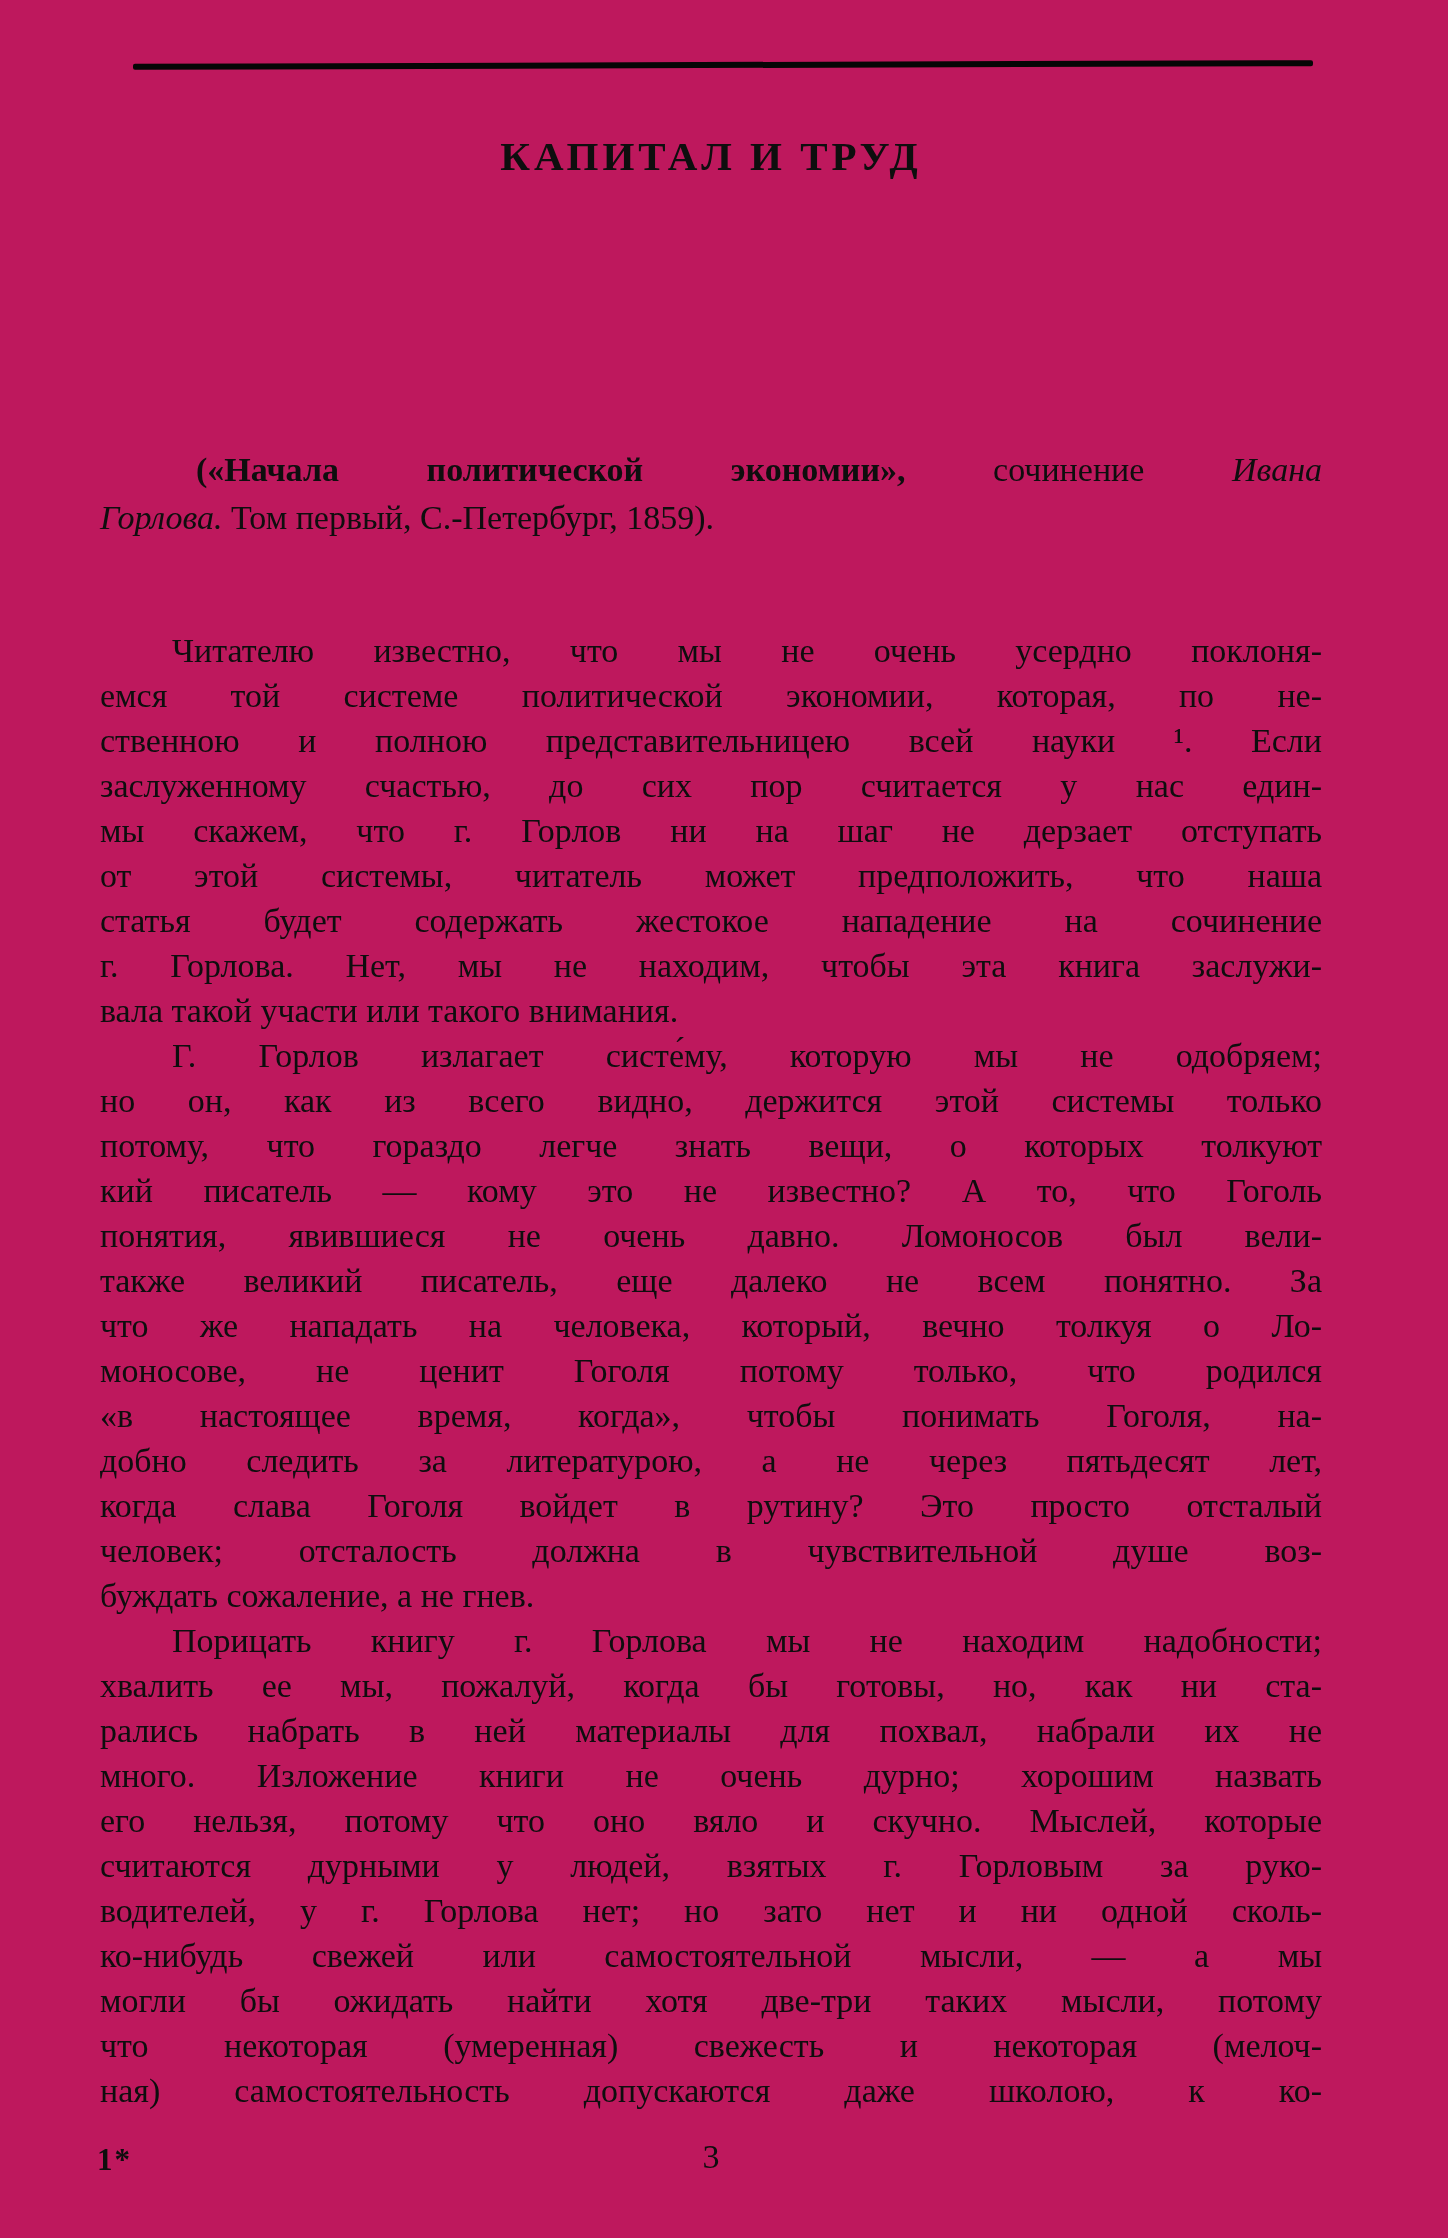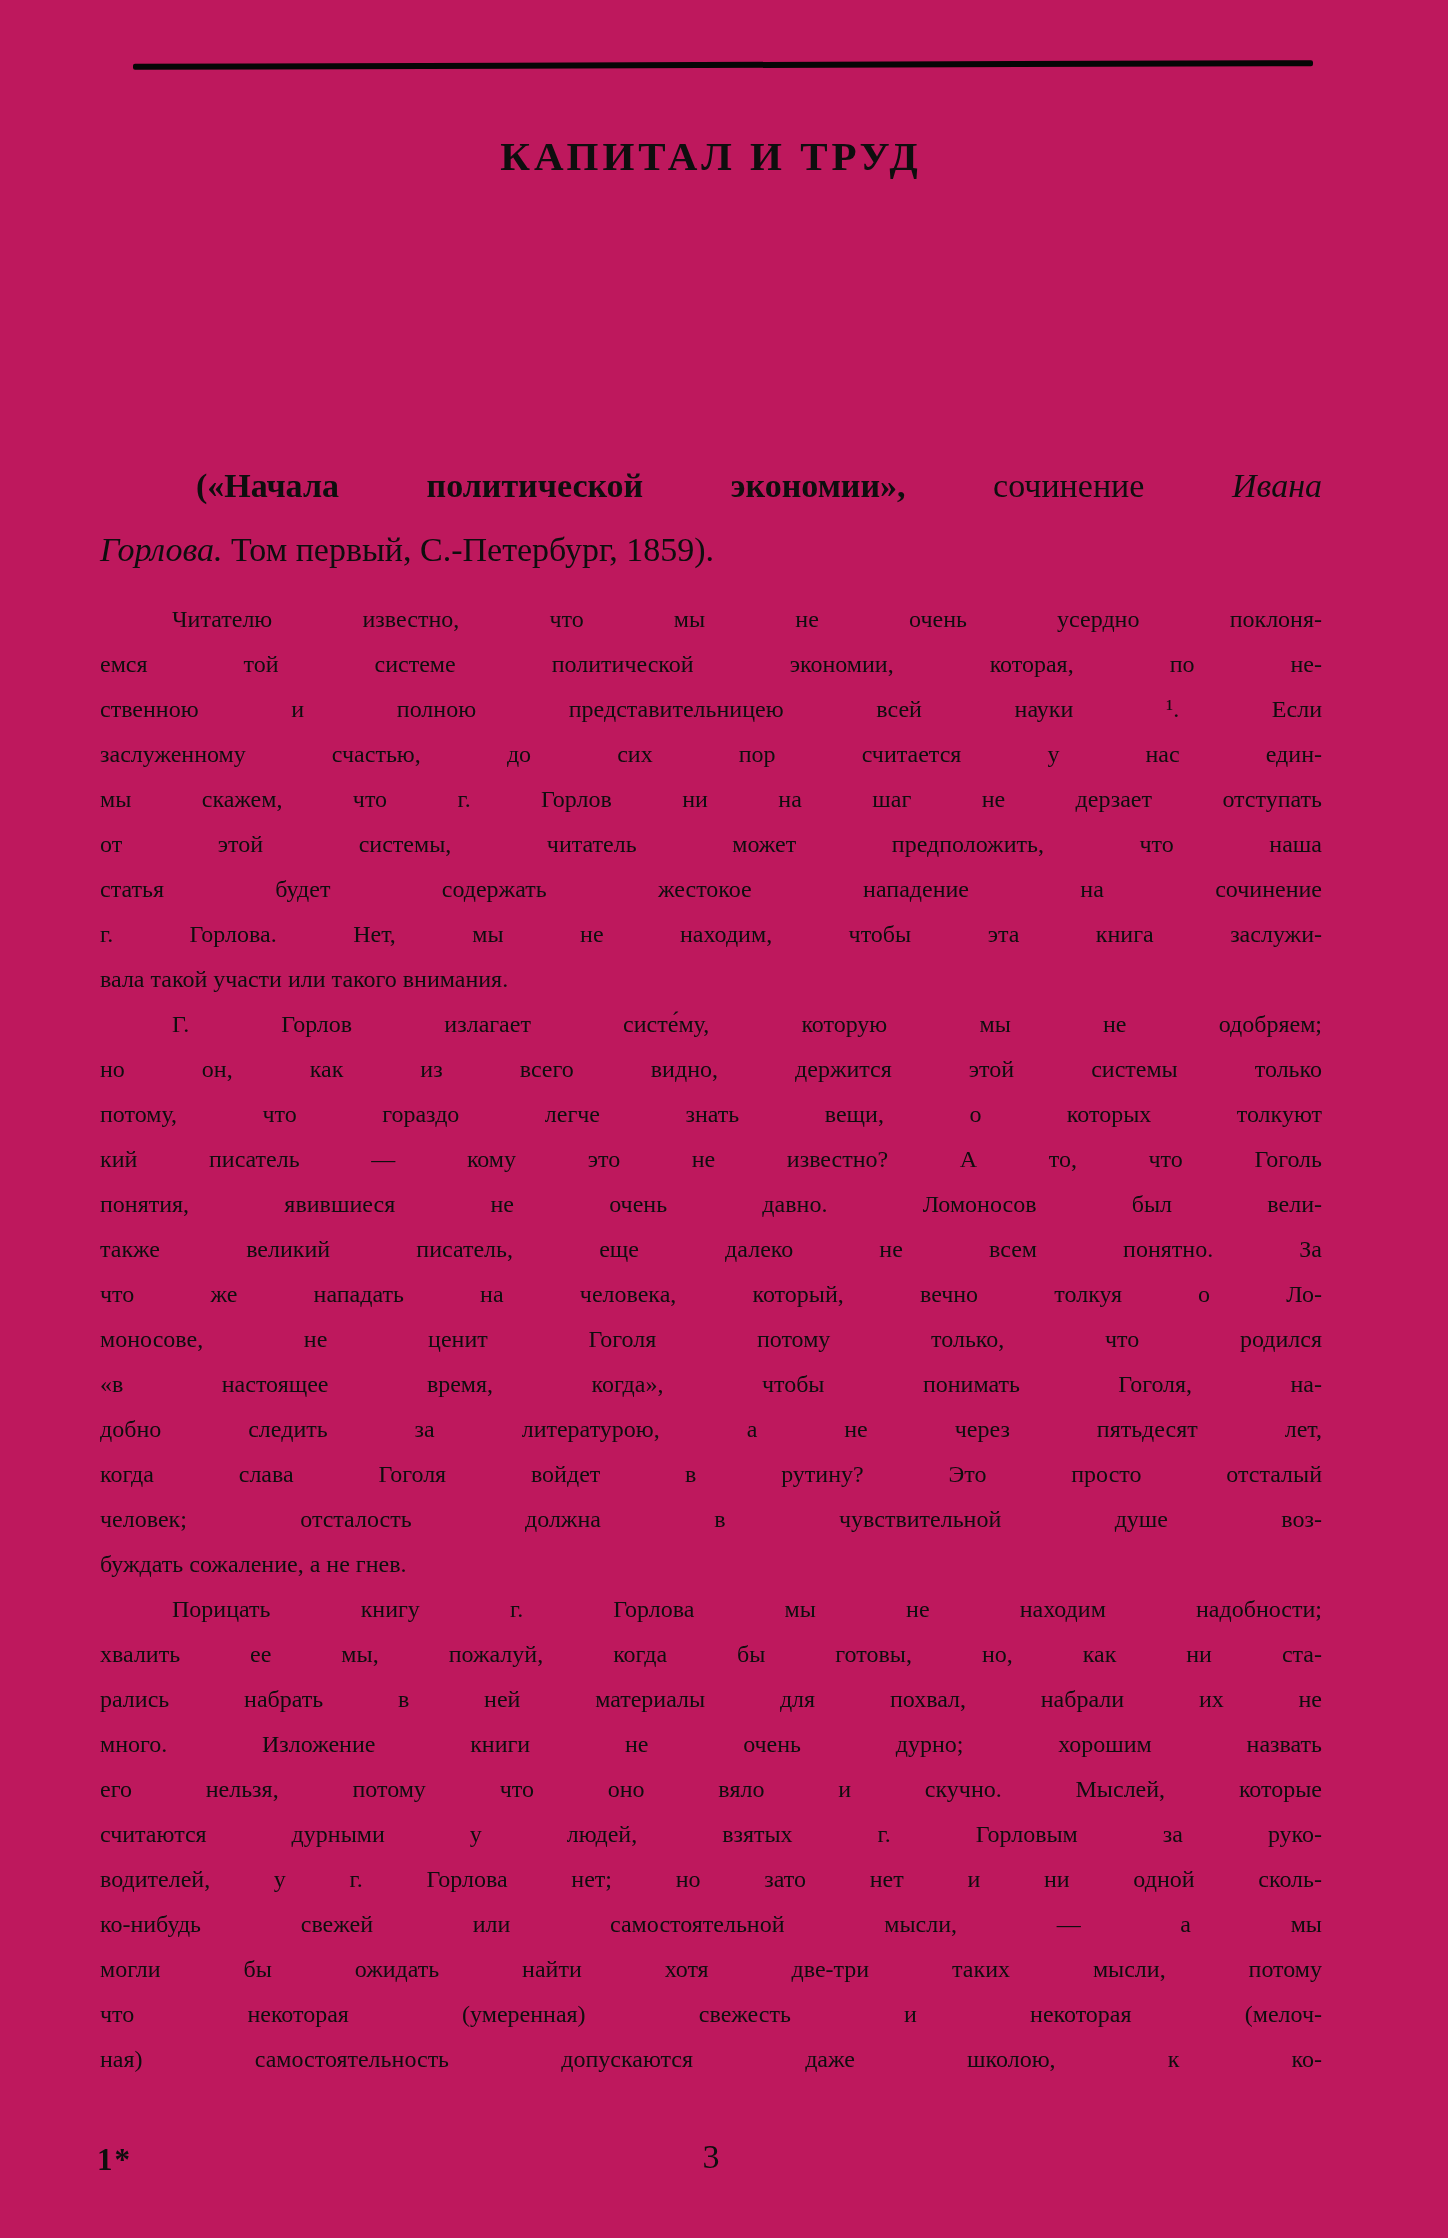--- a/index.html
+++ b/index.html
@@ -39,35 +39,35 @@
     white-space: nowrap;
   }
   .subtitle {
     position: absolute;
     left: 100px;
     top: 446px;
     width: 1222px;
     font-size: 34px;
     line-height: 48px;
   }
-  .subtitle-line { text-align: left; margin-top: 16px; }
+  .subtitle-line { text-align: left; }
   .subtitle-line.justify {
     text-align: justify;
     text-align-last: justify;
   }
   .subtitle-line.indent { text-indent: 96px; }
   .seg-bold { font-weight: bold; }
   .seg-italic { font-style: italic; }
   .seg-regular { font-weight: normal; }
   .body-text {
     position: absolute;
     left: 100px;
-    top: 597px;
+    top: 628px;
     width: 1222px;
-    font-size: 24px;
+    font-size: 34px;
     line-height: 45px;
   }
   .line {
     text-align: justify;
     text-align-last: justify;
   }
   .line.last { text-align-last: left; }
   .line.indent { text-indent: 72px; }
   .footer-left {
     position: absolute;

